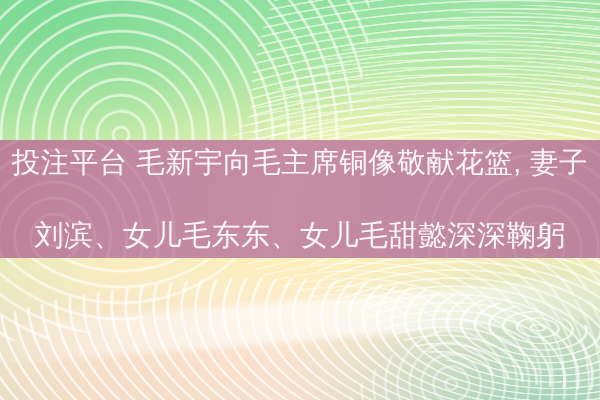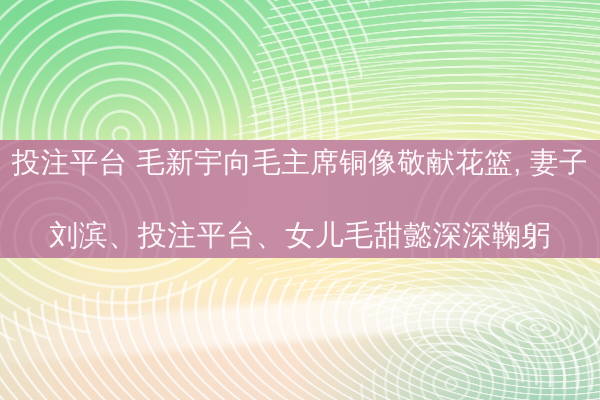--- a/index.html
+++ b/index.html
@@ -321,16 +321,16 @@
   <div class="swirl swirl-mr"></div>
   <div class="swirl swirl-b"></div>
   <div class="swirl swirl-br"></div>
   <div class="sheen"></div>
 
   <div class="caption-band">
     <div class="band-rings-l"></div>
     <div class="band-rings-r"></div>
 
     <div class="caption-line caption-line-1">投注平台 毛新宇向毛主席铜像敬献花篮, 妻子</div>
-    <div class="caption-line caption-line-2">刘滨、投注平台、女儿毛甜懿深深鞠躬</div>
+    <div class="caption-line caption-line-2">刘滨、女儿毛东东、女儿毛甜懿深深鞠躬</div>
   </div>
 
 </div>
 
 </body></html>

